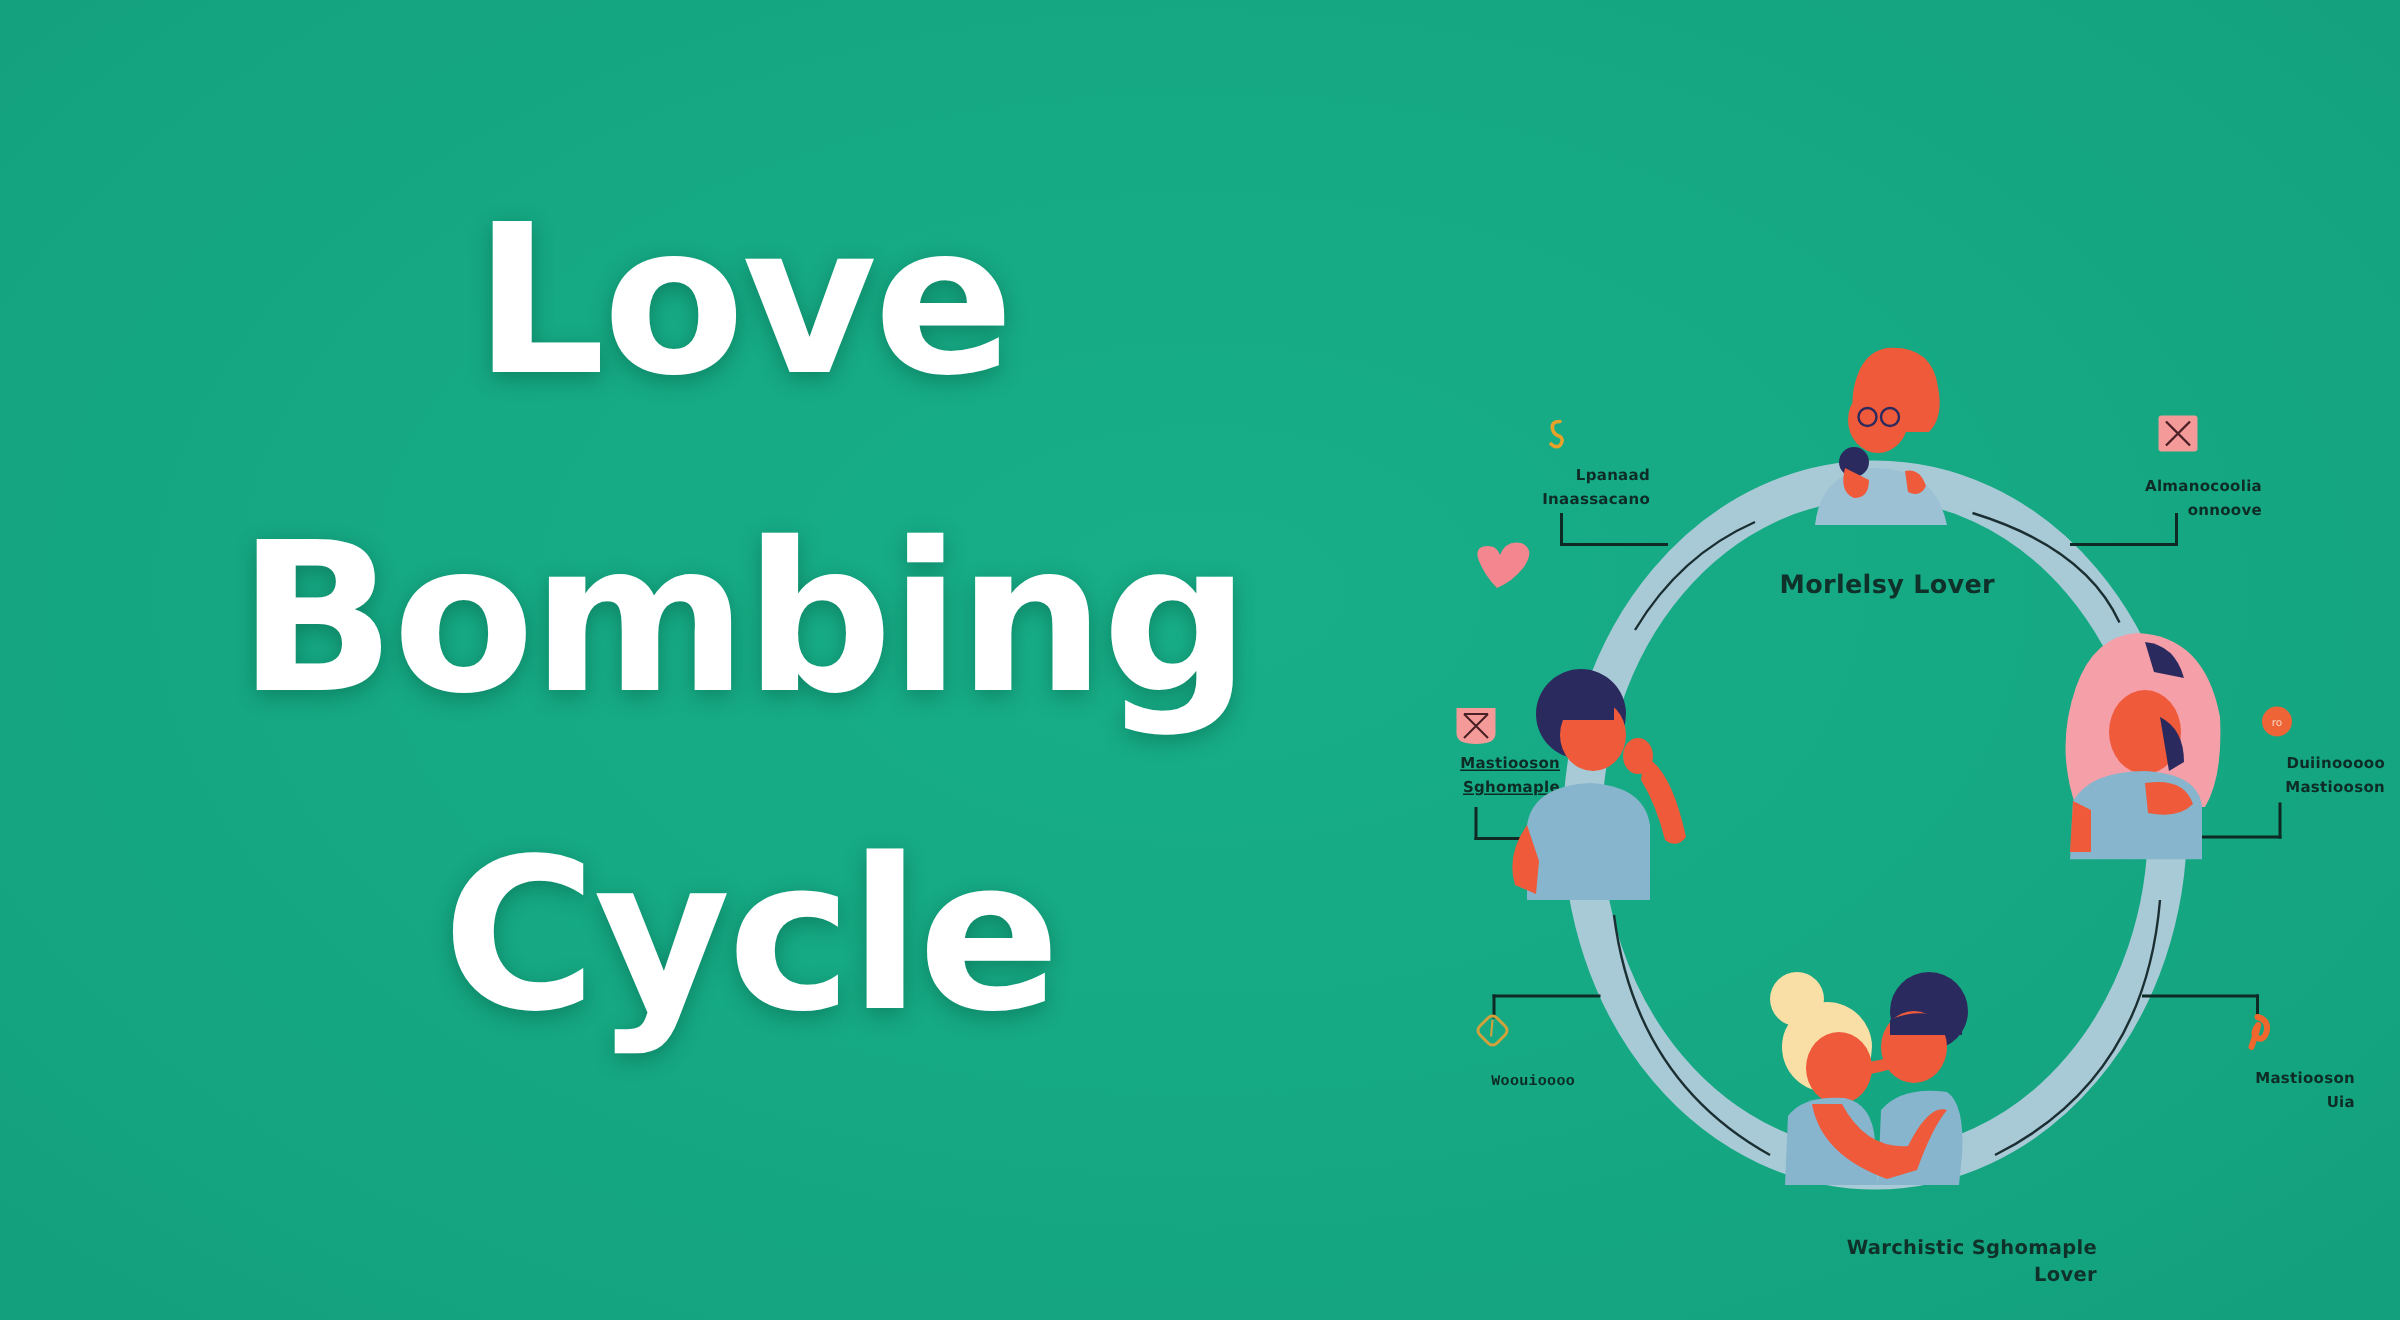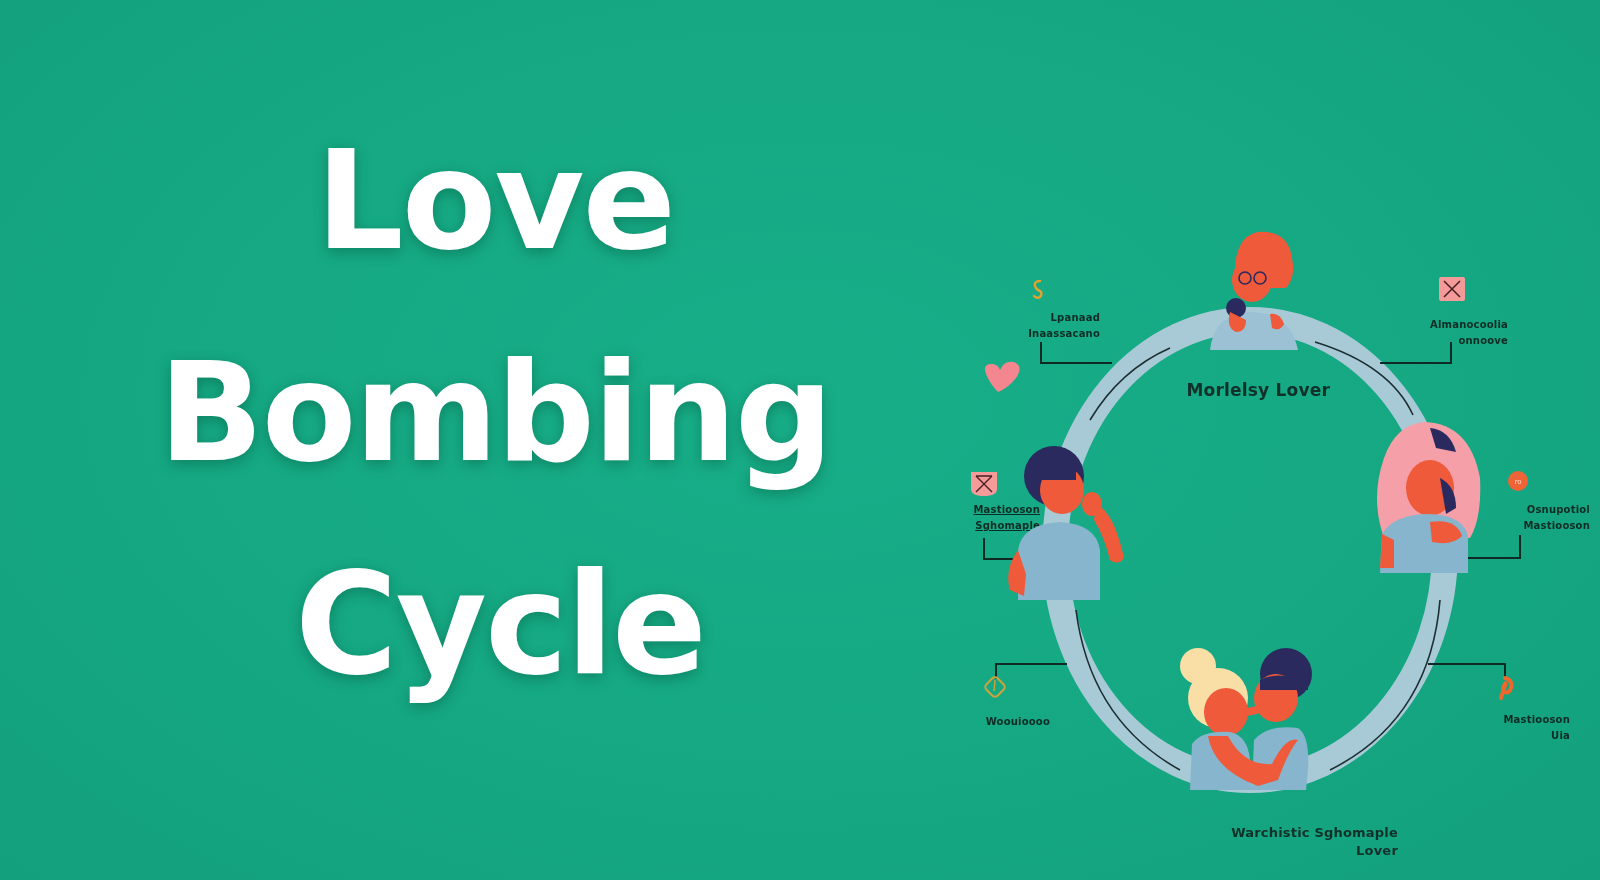--- a/index.html
+++ b/index.html
@@ -85,24 +85,24 @@
   </div>
   <div class="label small" style="left:1398px;top:317px;width:110px;">
     <div>Almanocoolia</div>
     <div>onnoove</div>
   </div>
   <div class="label small" style="left:930px;top:502px;width:110px;text-decoration:underline;">
     <div>Mastiooson</div>
     <div>Sghomaple</div>
   </div>
   <div class="label small" style="left:1490px;top:502px;width:100px;">
-    <div>Osnupotiol</div>
+    <div>Duiinooooo</div>
     <div>Mastiooson</div>
   </div>
-  <div class="label small" style="left:950px;top:714px;width:100px;">
+  <div class="label small" style="left:950px;top:714px;width:100px;font-family:Liberation Mono, monospace;">
     <div>Woouioooo</div>
   </div>
   <div class="label small" style="left:1470px;top:712px;width:100px;">
     <div>Mastiooson</div>
     <div>Uia</div>
   </div>
 
   <div class="label center-label" style="left:1170px;top:380px;width:160px;">Morlelsy Lover</div>
   <div class="label bottom-label" style="left:1168px;top:824px;width:230px;">
     <div>Warchistic Sghomaple</div>

